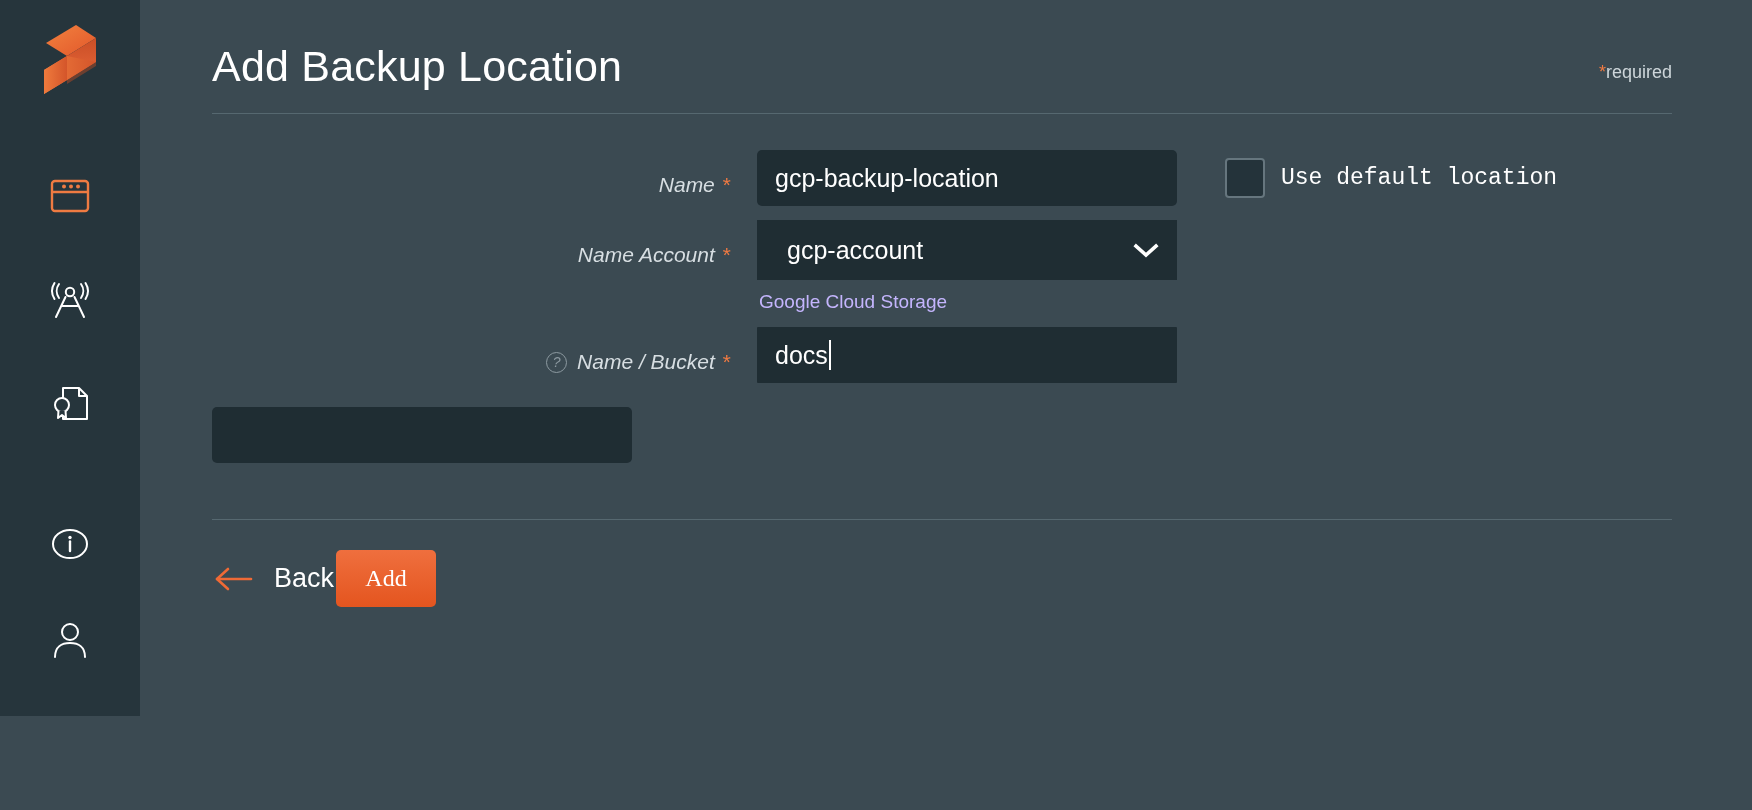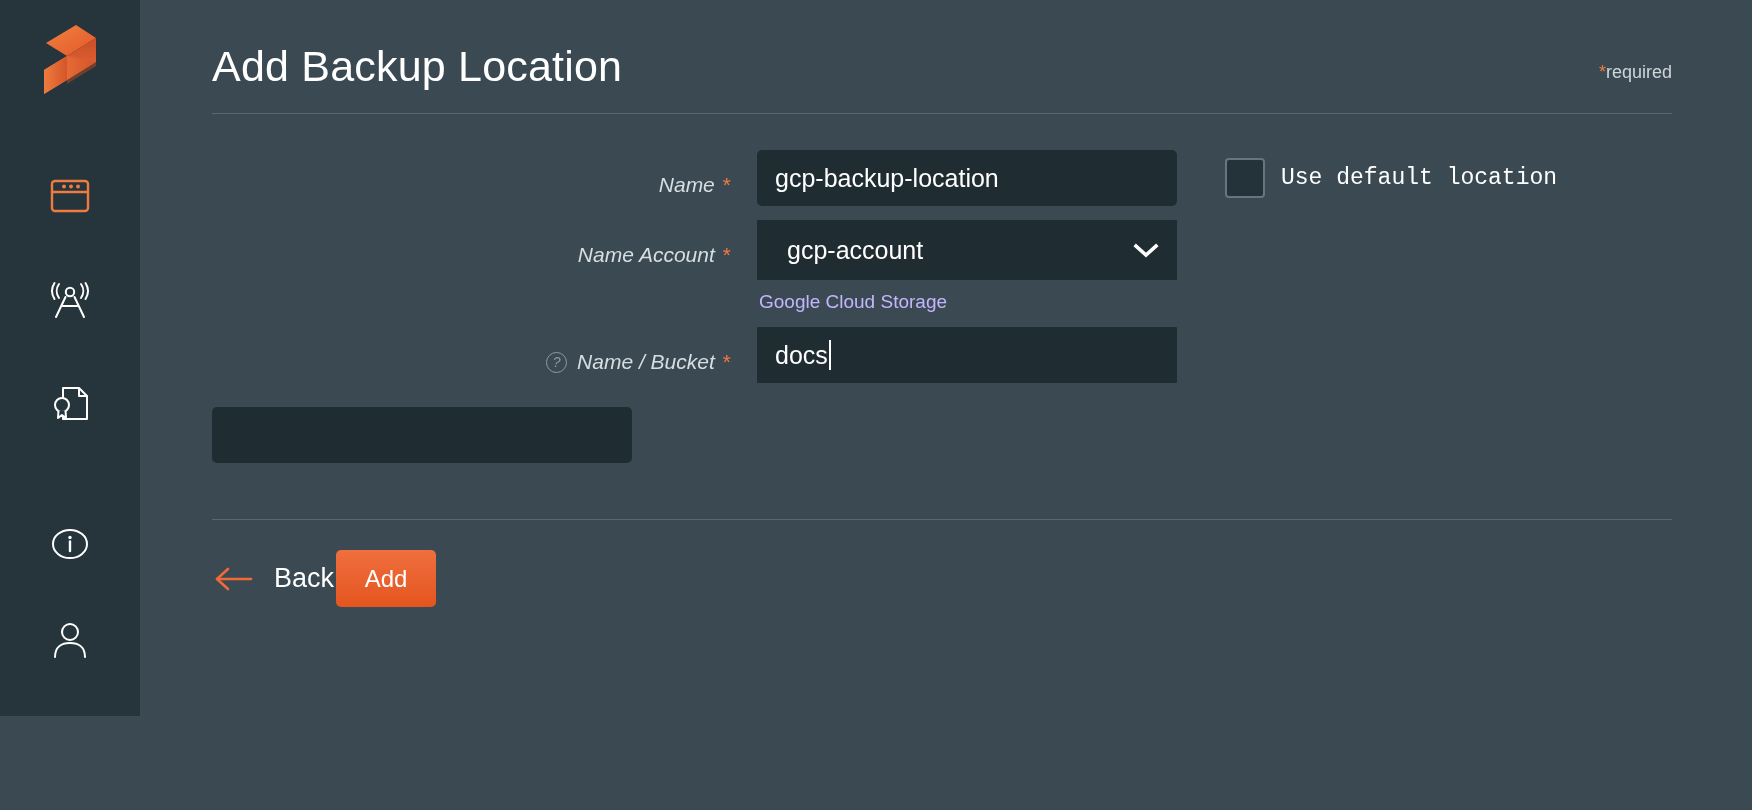--- a/index.html
+++ b/index.html
@@ -243,21 +243,21 @@
     font-family: "Liberation Sans", sans-serif;
   }
   .add-button {
     width: 100px;
     height: 57px;
     border: none;
     border-radius: 5px;
     background: linear-gradient(180deg, #ef6f3e 0%, #e4551f 100%);
     color: #ffffff;
     font-size: 24px;
-    font-family: Liberation Sans, sans-serif;
+    font-family: Liberation Serif, serif;
     cursor: pointer;
   }
 </style>
 </head>
 <body>
 
 <div class="app">
 
   <nav class="sidebar">
 

